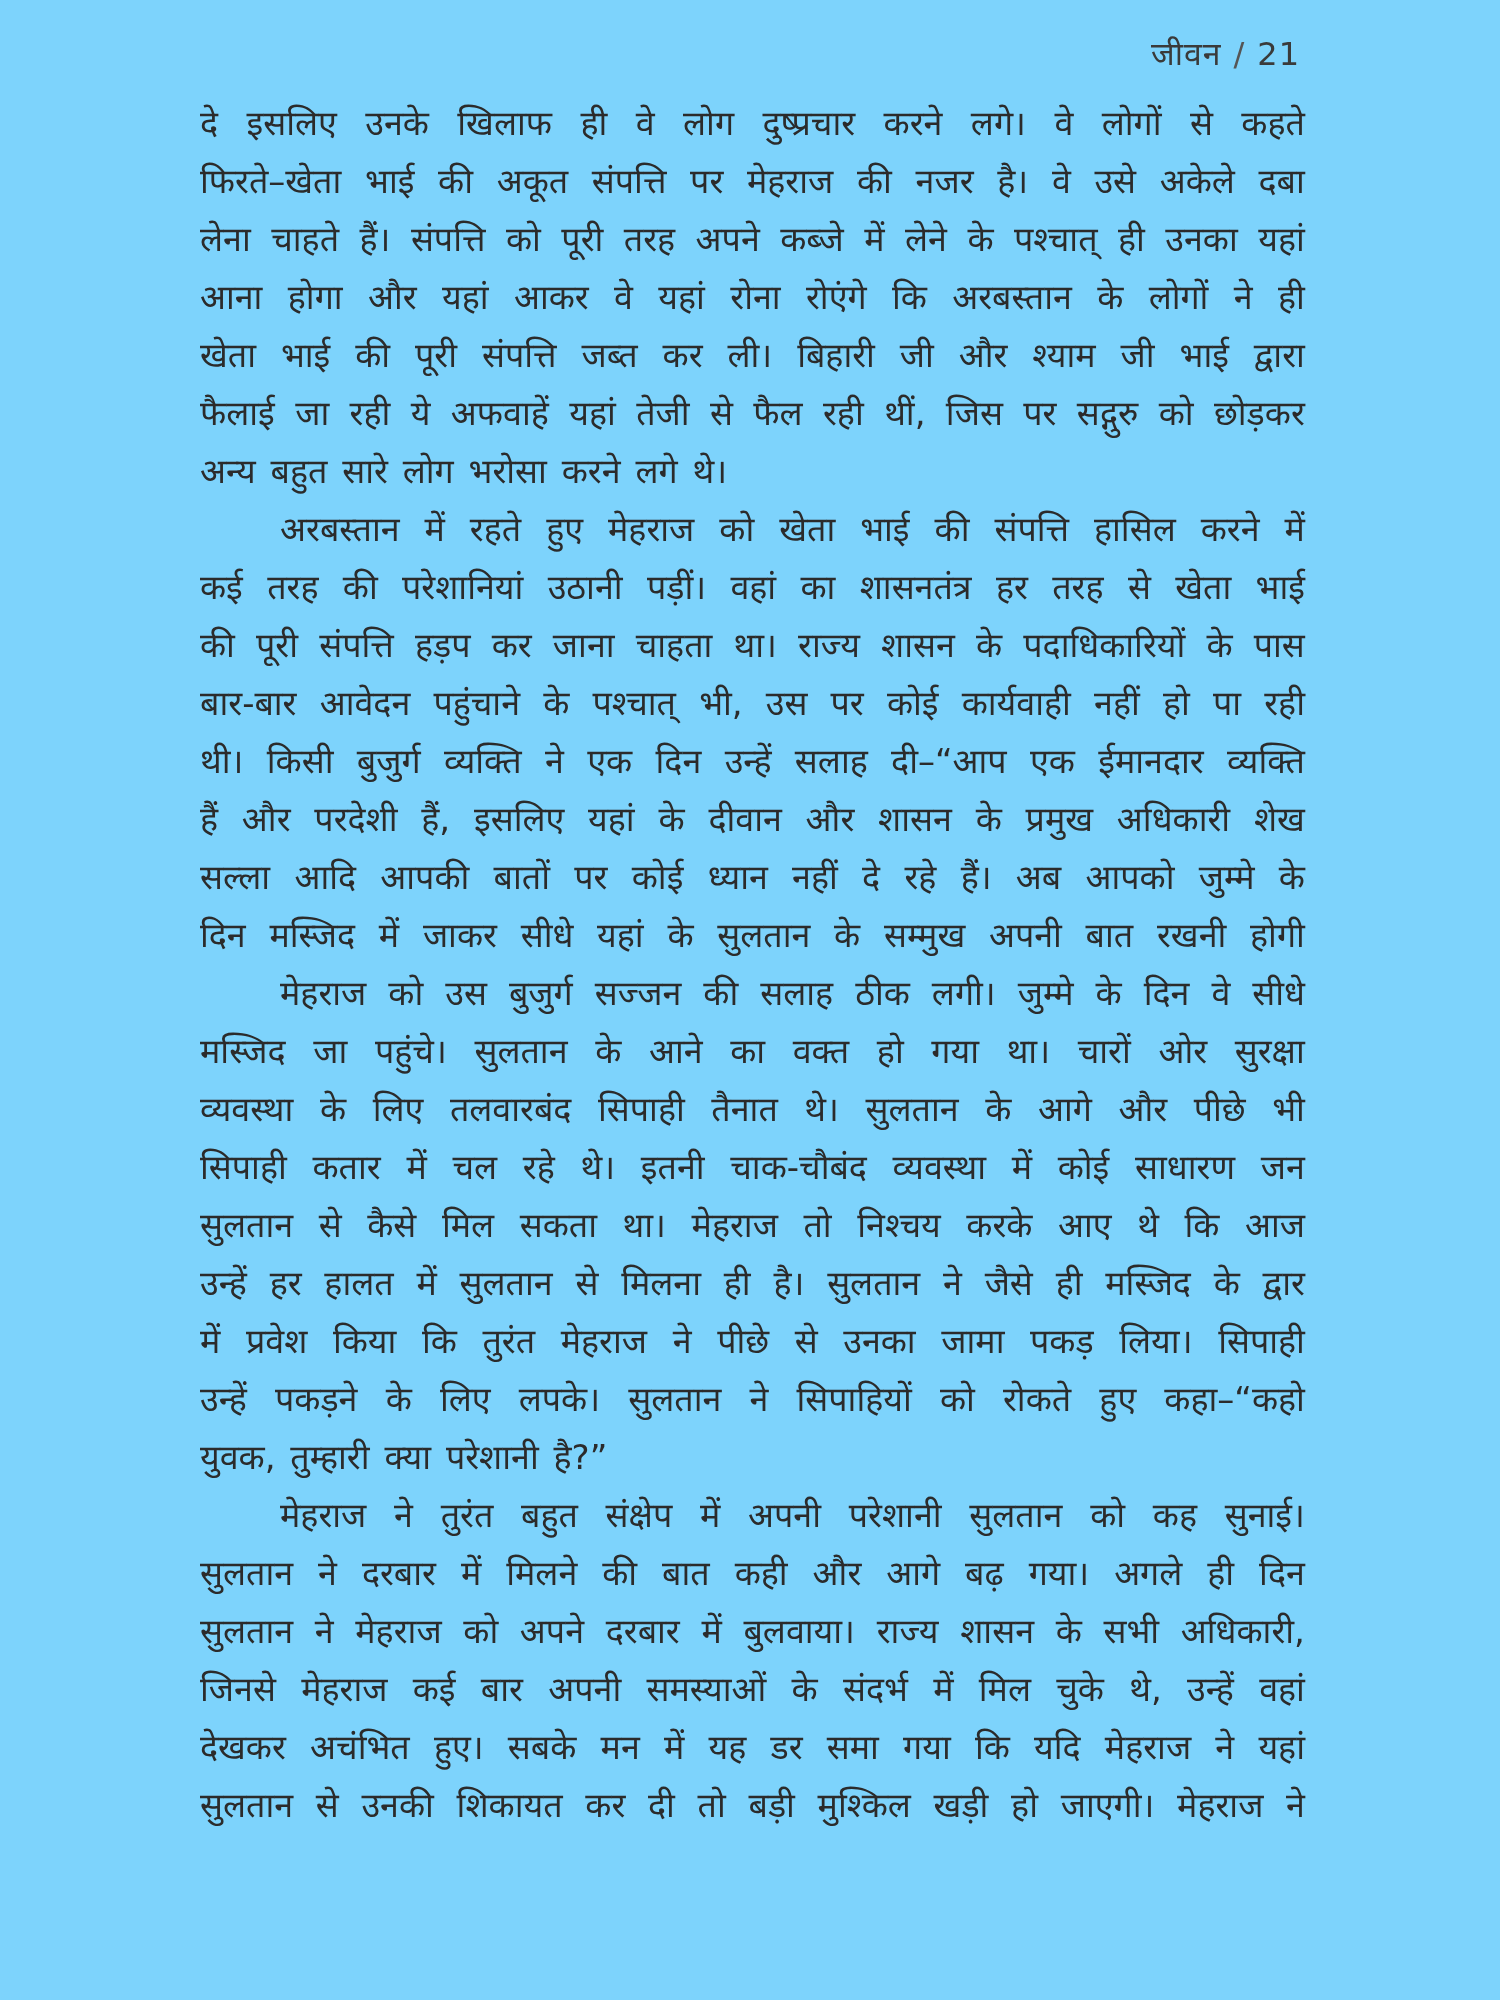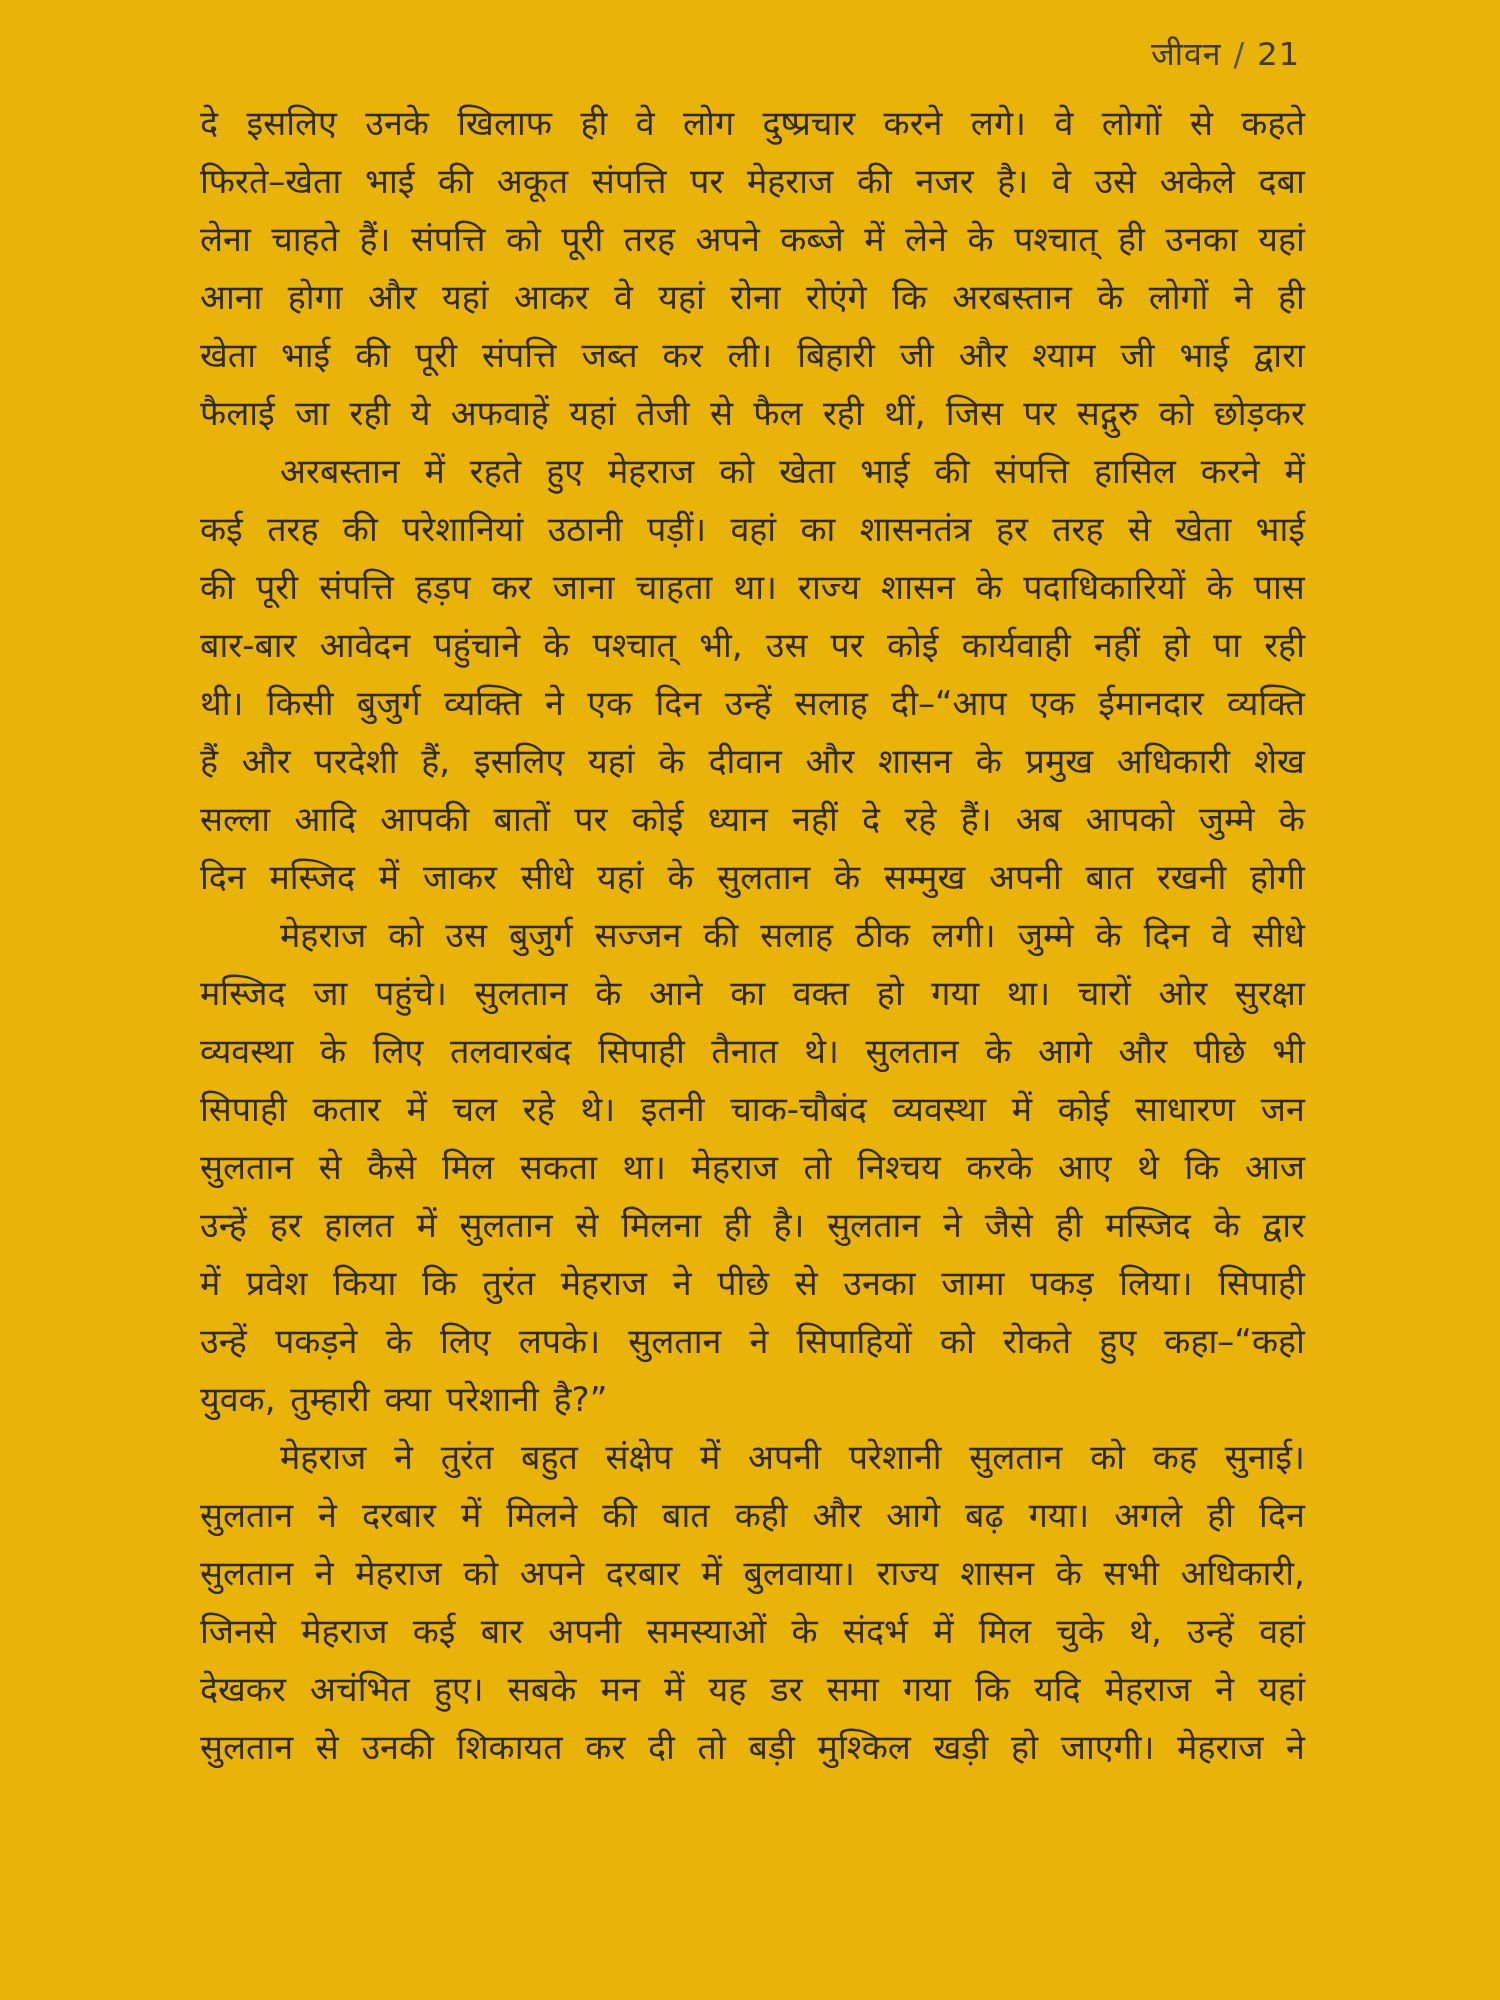--- a/index.html
+++ b/index.html
@@ -4,21 +4,21 @@
 <style>
   html, body {
     margin: 0;
     padding: 0;
     background: #e8e8e8;
   }
   .page {
     position: relative;
     width: 1500px;
     height: 2000px;
-    background: #eab308;
+    background: #7dd3fc;
     overflow: hidden;
     font-family: "DejaVu Sans", sans-serif;
     color: #2b2b2b;
   }
   .header {
     position: absolute;
     top: 34px;
     left: 200px;
     width: 1100px;
     text-align: right;
@@ -165,20 +165,21 @@
           <span>से</span>
           <span>फैल</span>
           <span>रही</span>
           <span>थीं,</span>
           <span>जिस</span>
           <span>पर</span>
           <span>सद्गुरु</span>
           <span>को</span>
           <span>छोड़कर</span>
         </div>
+        <div class="line short">अन्य बहुत सारे लोग भरोसा करने लगे थे।</div>
       </div>
       <div class="paragraph">
         <div class="line indent">
           <span>अरबस्तान</span>
           <span>में</span>
           <span>रहते</span>
           <span>हुए</span>
           <span>मेहराज</span>
           <span>को</span>
           <span>खेता</span>

